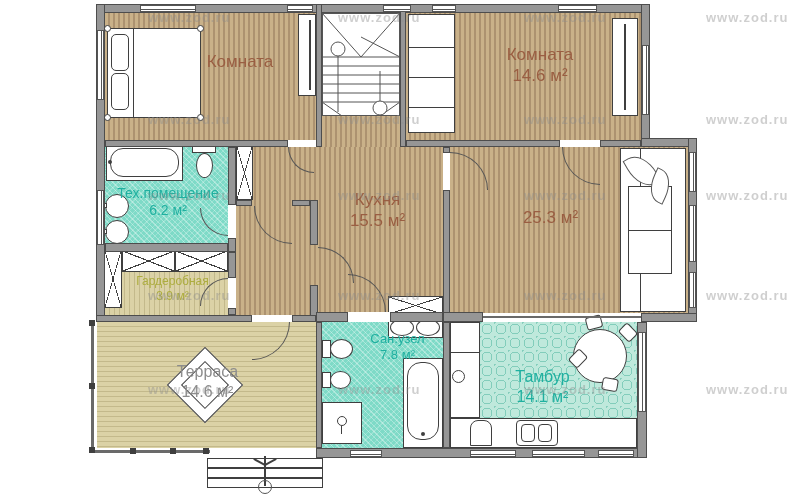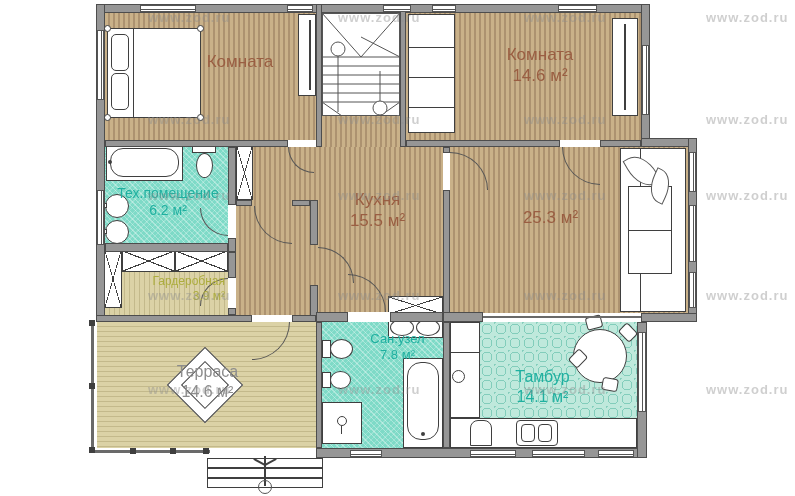--- a/index.html
+++ b/index.html
@@ -244,21 +244,21 @@
     <span>Тех.помещение</span>
     <span>6.2 м²</span>
   </div>
   <div class="rlabel c-brown f17" style="left:330px;top:190px;width:95px;">
     <span>Кухня</span>
     <span>15.5 м²</span>
   </div>
   <div class="rlabel c-brown f17" style="left:488px;top:208px;width:125px;">
     <span>25.3 м²</span>
   </div>
-  <div class="rlabel c-olive f12" style="left:120px;top:274px;width:105px;text-align:right;">
+  <div class="rlabel c-olive f12" style="left:120px;top:274px;width:105px;">
     <span>Гардеробная</span>
     <span>3.9 м²</span>
   </div>
   <div class="rlabel c-gray f16" style="left:150px;top:362px;width:115px;">
     <span>Терраса</span>
     <span>14.6 м²</span>
   </div>
   <div class="rlabel c-teal f13" style="left:350px;top:331px;width:95px;">
     <span>Сан.узел</span>
     <span>7.8 м²</span>

